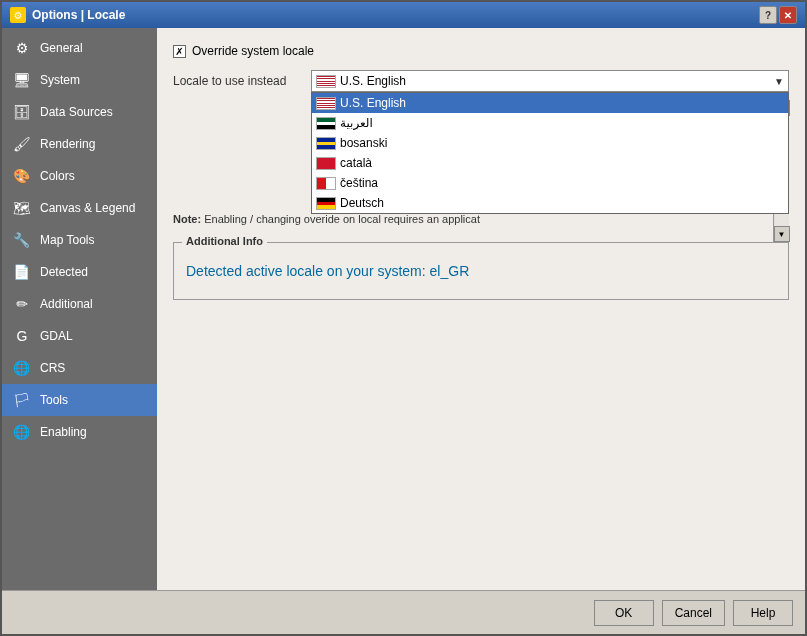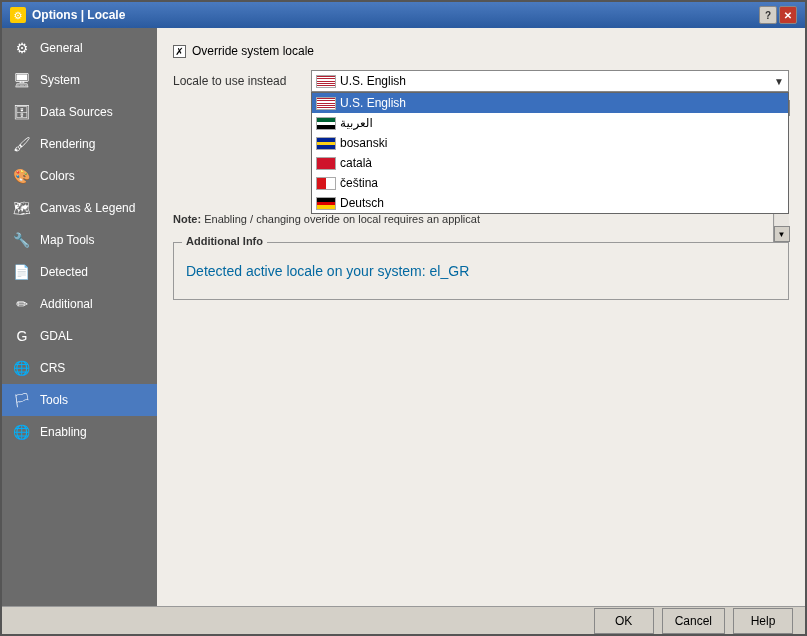--- a/index.html
+++ b/index.html
@@ -244,21 +244,21 @@
       font-size: 8px;
       cursor: pointer;
       flex-shrink: 0;
     }
     .scroll-track {
       flex: 1;
       width: 14px;
       background: #e8e5e0;
     }
     .bottom-bar {
-      height: 28px;
+      height: 44px;
       background: #d4d0c8;
       border-top: 1px solid #999;
       display: flex;
       align-items: center;
       justify-content: flex-end;
       padding: 0 12px;
       gap: 8px;
       flex-shrink: 0;
     }
     .bottom-btn {

